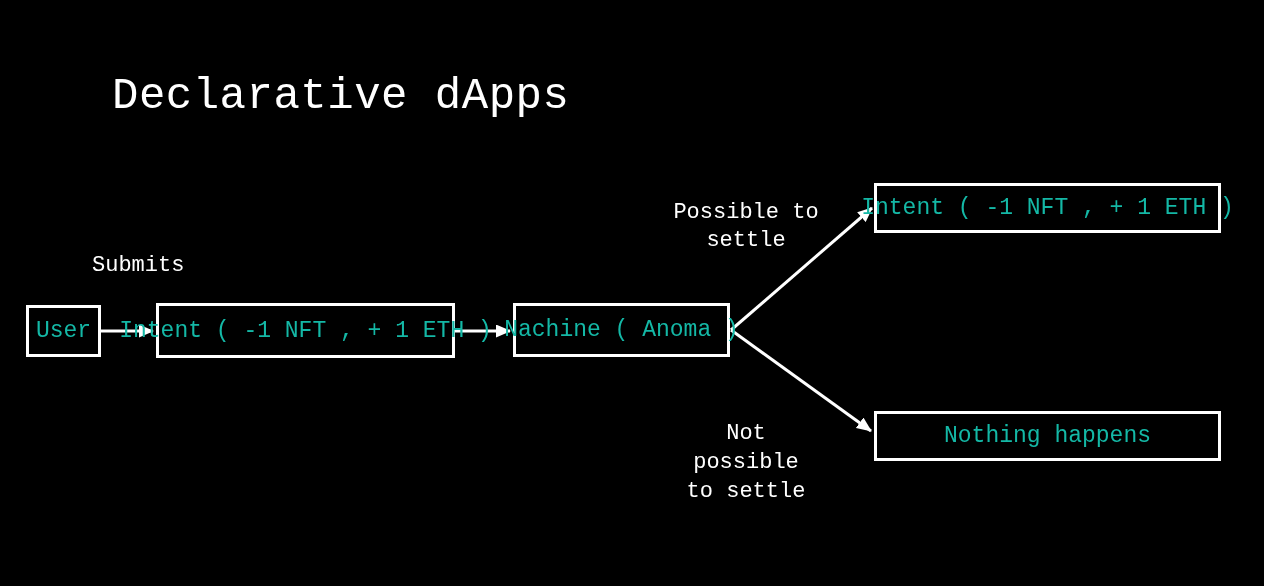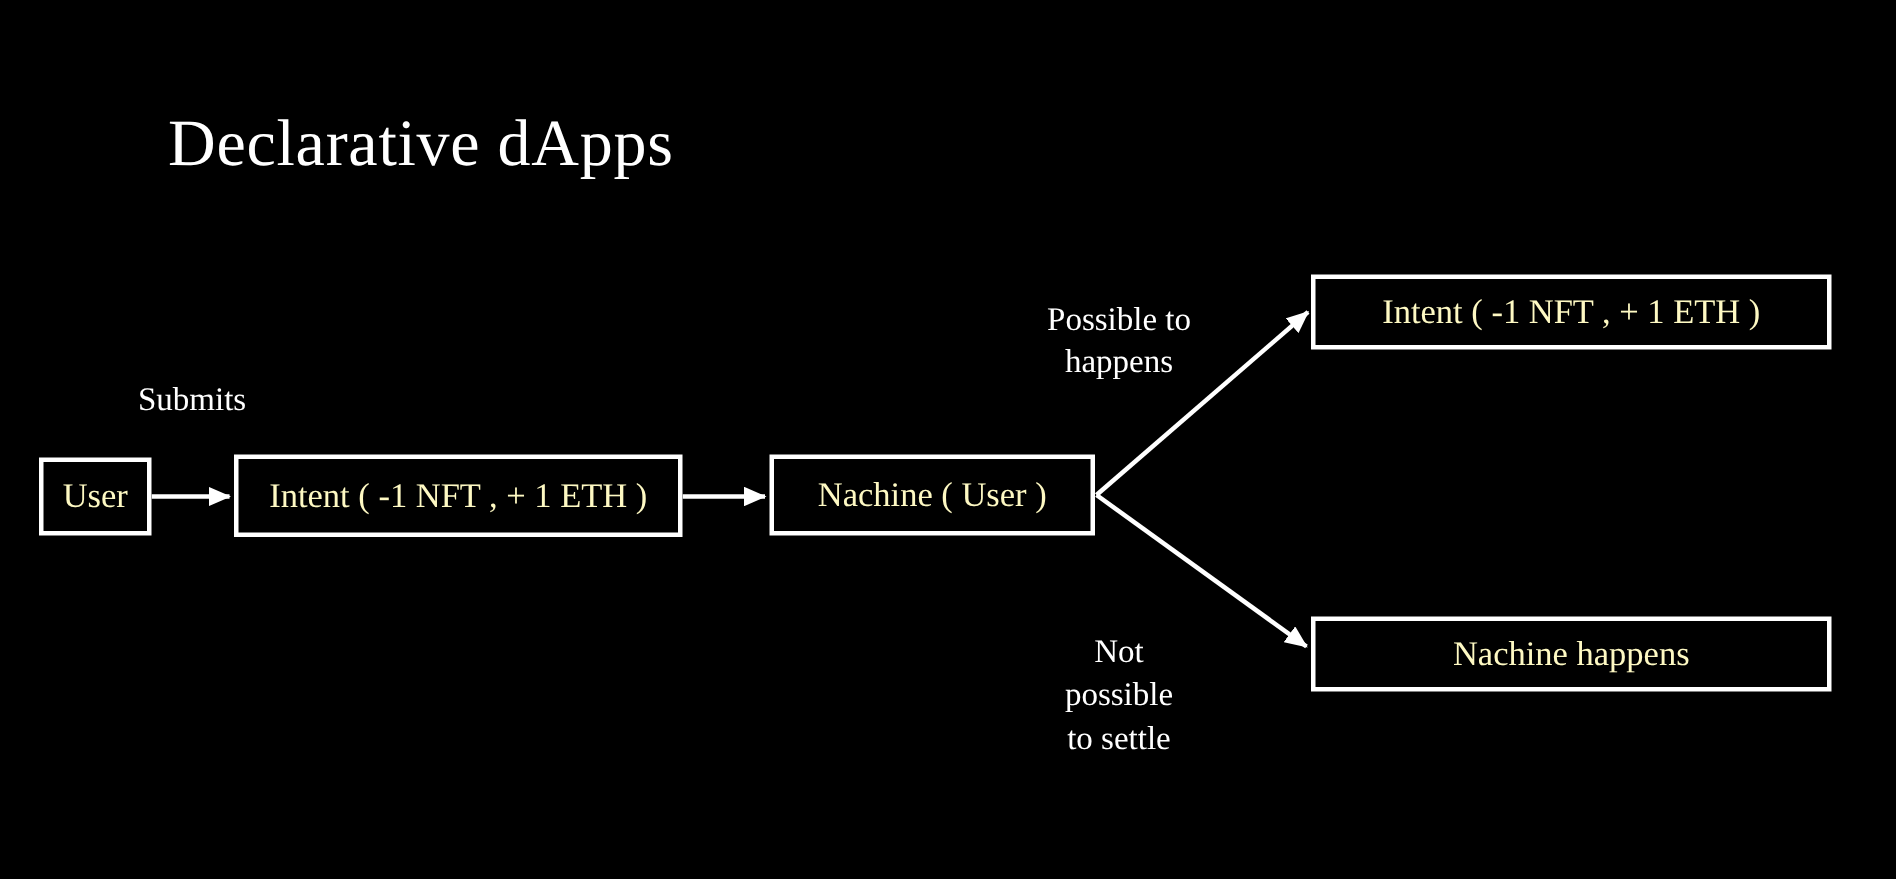--- a/index.html
+++ b/index.html
@@ -2,38 +2,38 @@
 <html><head>
 <meta charset="utf-8">
 <style>
   html, body { margin: 0; padding: 0; background: #000; }
   .canvas {
     position: relative;
     width: 1264px;
     height: 513px;
     background: #000000;
     color: #ffffff;
-    font-family: Liberation Serif, serif;
+    font-family: Liberation Mono, monospace;
     overflow: hidden;
   }
   .slide-title {
     position: absolute;
     left: 112px;
     top: 72px;
     font-size: 44px;
     line-height: 1.1;
     color: #ffffff;
     letter-spacing: 0.5px;
   }
   .node {
     position: absolute;
     box-sizing: border-box;
     border: 3px solid #ffffff;
     background: #000000;
-    color: #fef9c3;
+    color: #14b8a6;
     display: flex;
     align-items: center;
     justify-content: center;
     font-size: 23px;
     white-space: nowrap;
   }
   .node-user      { left: 26px;  top: 305px; width: 75px;  height: 52px; }
   .node-intent-in { left: 156px; top: 303px; width: 299px; height: 55px; }
   .node-machine   { left: 513px; top: 303px; width: 217px; height: 54px; }
   .node-intent-out{ left: 874px; top: 183px; width: 347px; height: 50px; }
@@ -72,28 +72,28 @@
     <line x1="101" y1="331" x2="153" y2="331" stroke="#ffffff" stroke-width="3" marker-end="url(#arrowhead)"></line>
     <line x1="455" y1="331" x2="510" y2="331" stroke="#ffffff" stroke-width="3" marker-end="url(#arrowhead)"></line>
     <line x1="731" y1="330" x2="872" y2="208" stroke="#ffffff" stroke-width="3" marker-end="url(#arrowhead)"></line>
     <line x1="731" y1="330" x2="871" y2="431" stroke="#ffffff" stroke-width="3" marker-end="url(#arrowhead)"></line>
   </svg>
 
   <div class="node node-user">User</div>
 
   <div class="node node-intent-in">Intent ( -1 NFT , + 1 ETH )</div>
 
-  <div class="node node-machine">Nachine ( User )</div>
+  <div class="node node-machine">Nachine ( Anoma )</div>
 
   <div class="node node-intent-out">Intent ( -1 NFT , + 1 ETH )</div>
 
-  <div class="node node-nothing">Nachine happens</div>
+  <div class="node node-nothing">Nothing happens</div>
 
   <div class="edge-label label-submits">Submits</div>
 
   <div class="edge-label label-possible">Possible to
-happens</div>
+settle</div>
 
   <div class="edge-label label-not-possible">Not
 possible
 to settle</div>
 
 </div>
 
 </body></html>

